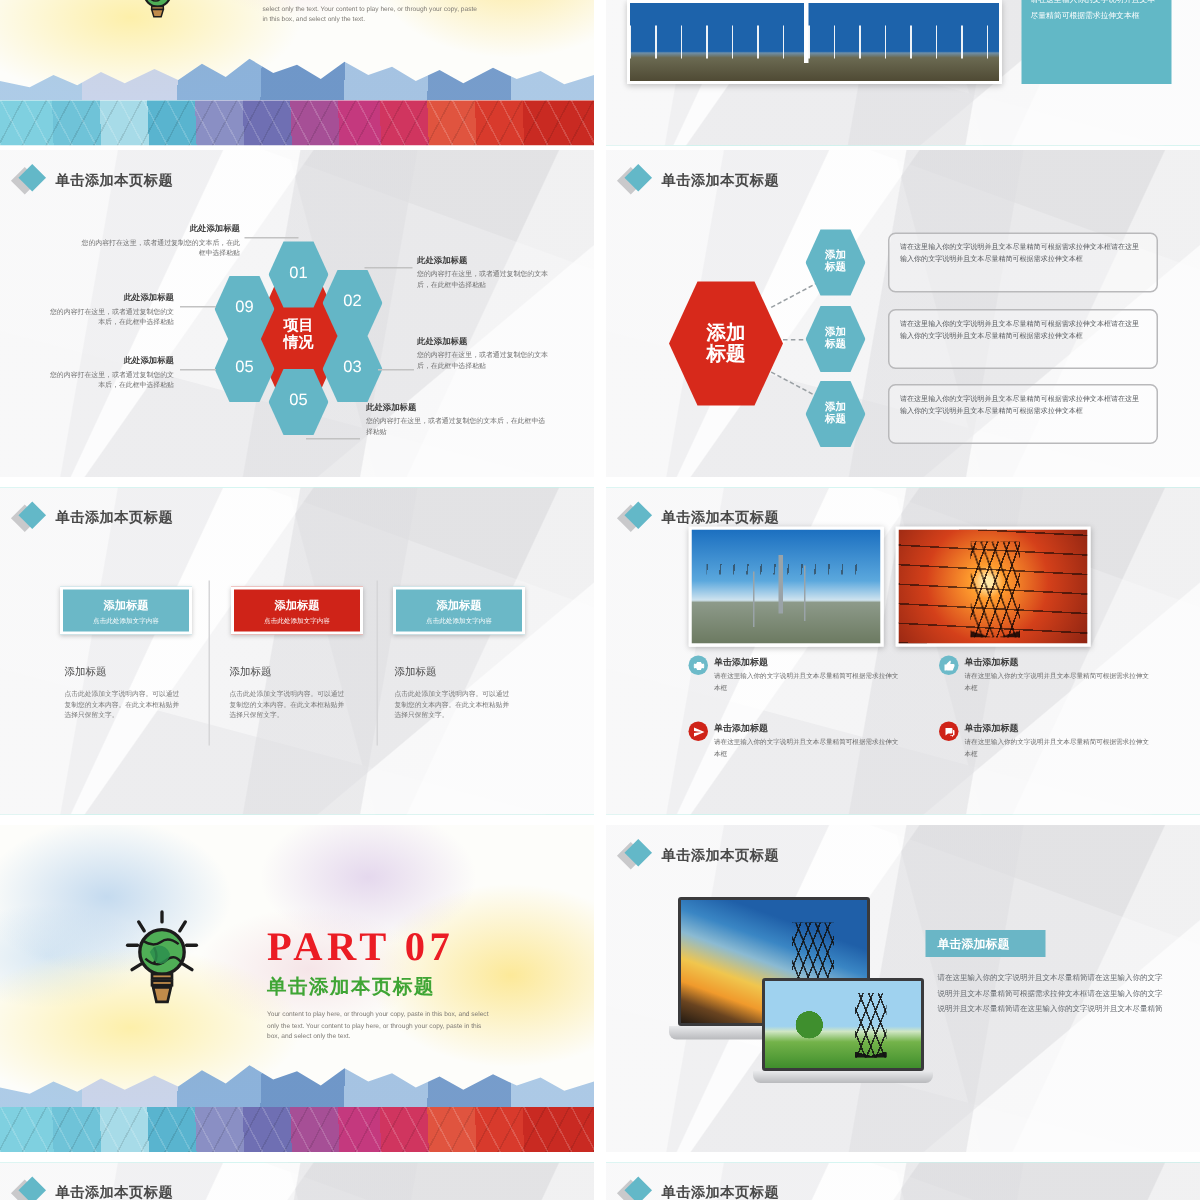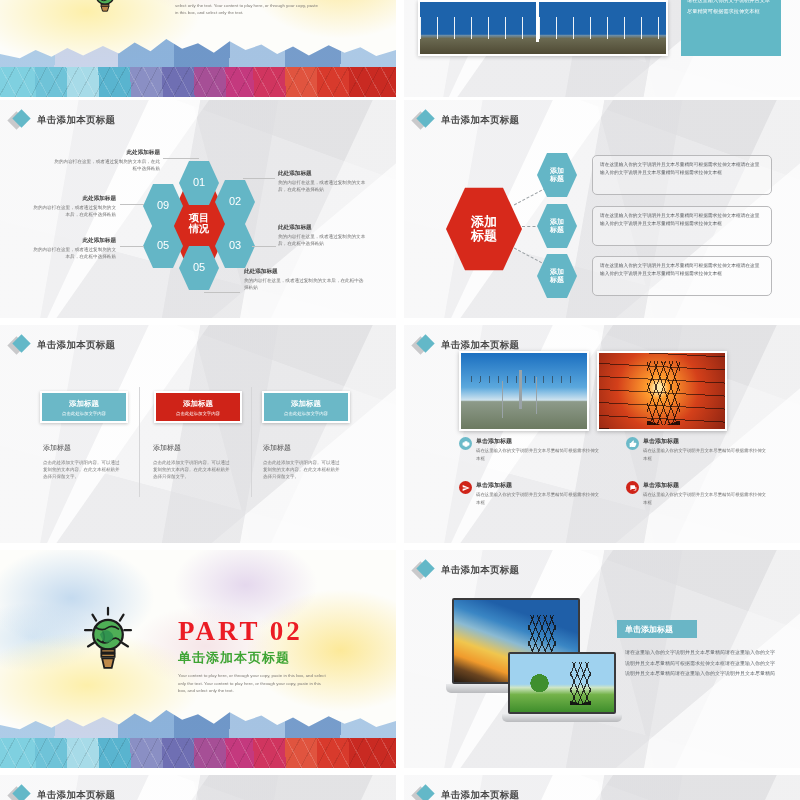--- a/index.html
+++ b/index.html
@@ -407,21 +407,21 @@
         </g>
         <circle cx="35" cy="40" r="20" fill="#4fae56" stroke="#1c1c1c" stroke-width="3"></circle>
         <path d="M18 30 q9 6 16 1 q7 -5 16 2 M20 46 q10 9 18 2 q8 -7 14 1 M28 36 q4 8 0 14" stroke="#1c1c1c" stroke-width="2.2" fill="none"></path>
         <path d="M24 40 q6 -9 14 -4 q7 5 2 12 q-6 6 -12 0z" fill="#2b8f4e" opacity=".85"></path>
         <rect x="26" y="60" width="18" height="4" fill="#c08b4a" stroke="#1c1c1c" stroke-width="2.4"></rect>
         <rect x="26" y="66" width="18" height="4" fill="#c08b4a" stroke="#1c1c1c" stroke-width="2.4"></rect>
         <path d="M27 72 l3 13 h10 l3 -13z" fill="#c08b4a" stroke="#1c1c1c" stroke-width="2.4"></path>
       </svg>
     </div>
 
-    <div class="part-num" style="left:178px;top:66px;">PART 02</div>
+    <div class="part-num" style="left:178px;top:66px;">PART 07</div>
     <div class="part-sub" style="left:178px;top:99px;">单击添加本页标题</div>
     <div class="part-en" style="left:178px;top:122px;width:148px;">Your content to play here, or through your copy, paste in this box, and select only the text. Your content to play here, or through your copy, paste in this box, and select only the text.</div>
 
     <div class="sky"></div>
     <div class="tri"></div>
   </div>
 
   <div class="slide" style="left:404px;top:550px;width:396px;height:218px;">
     <div class="poly-bg"></div>
 

